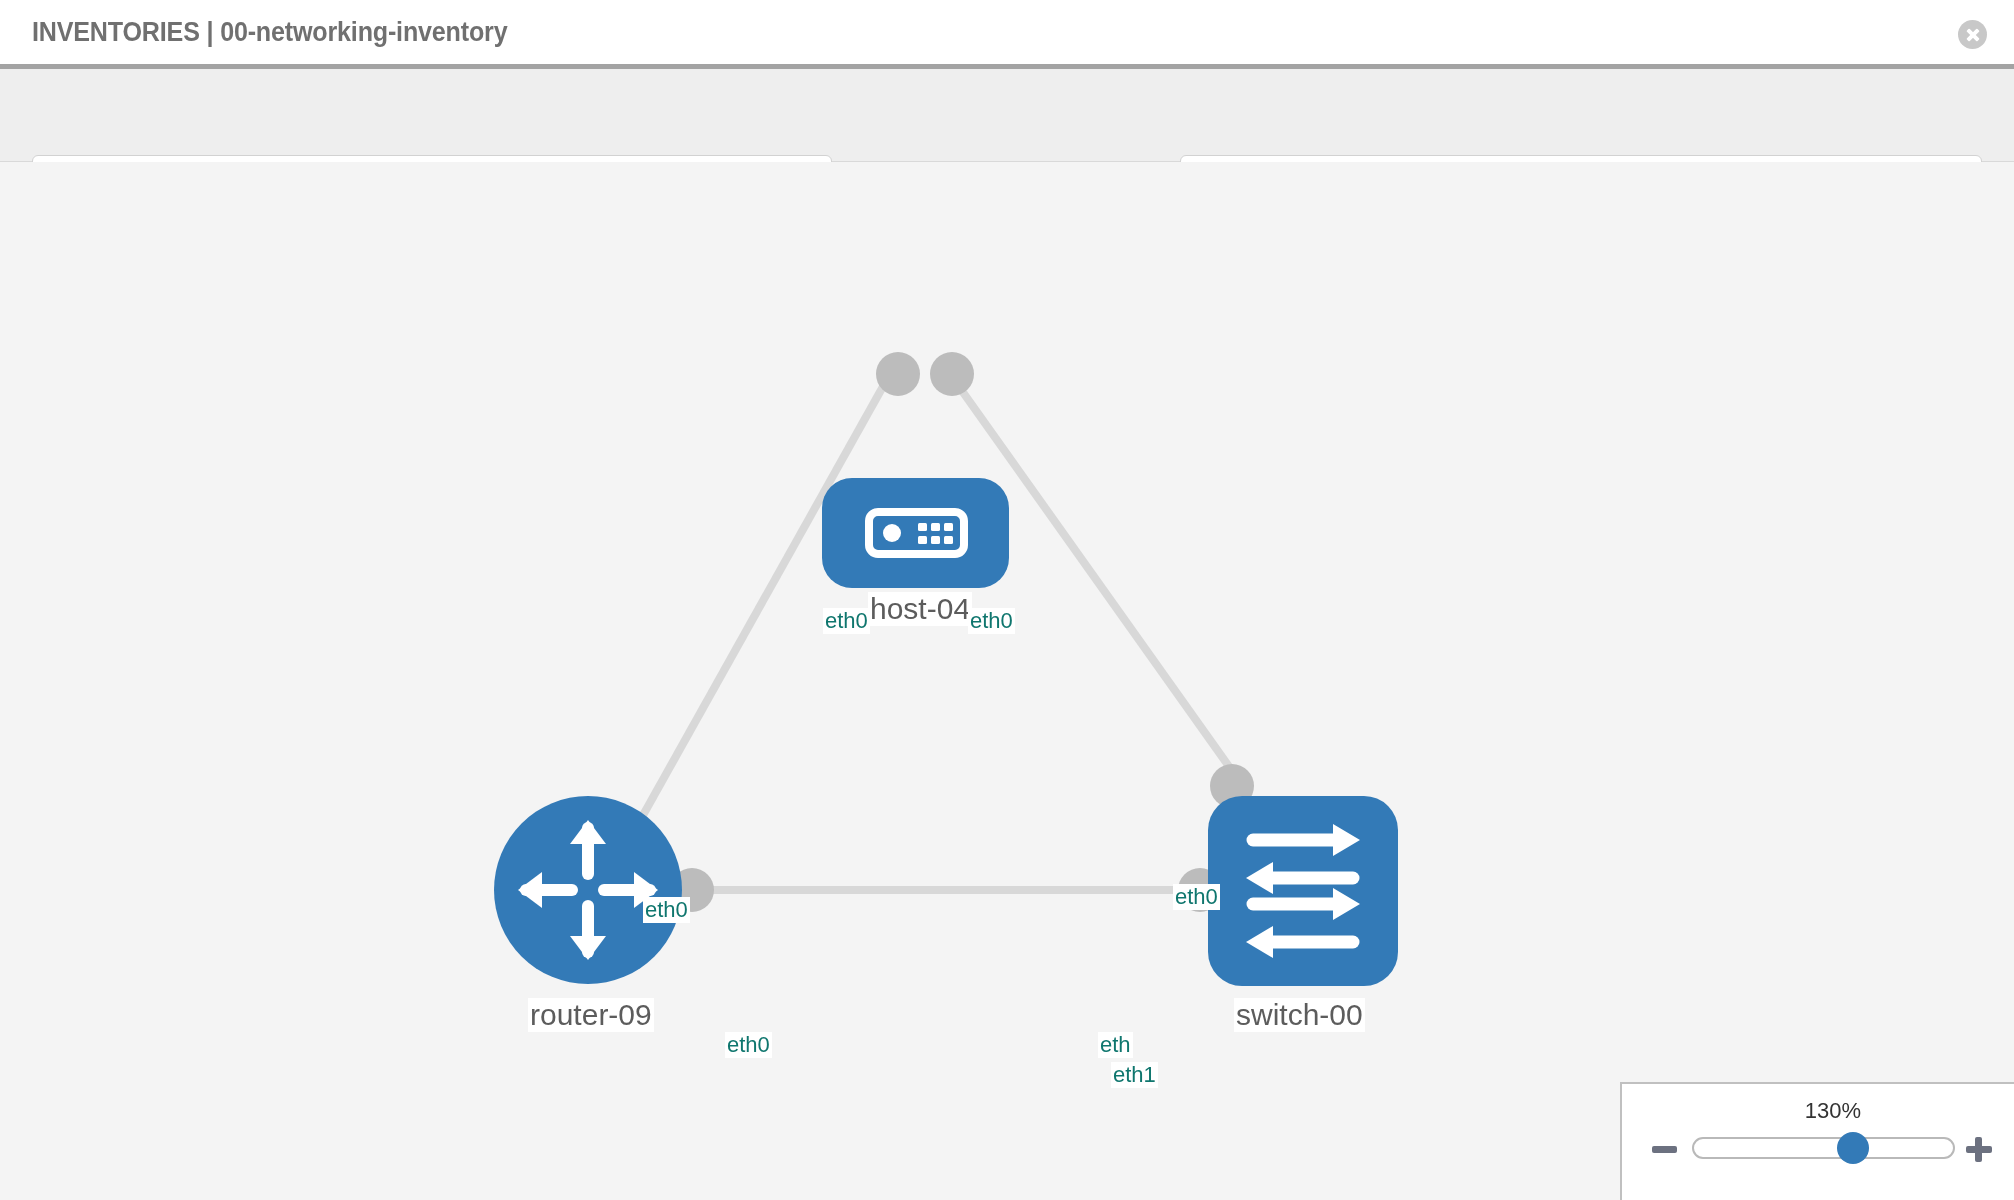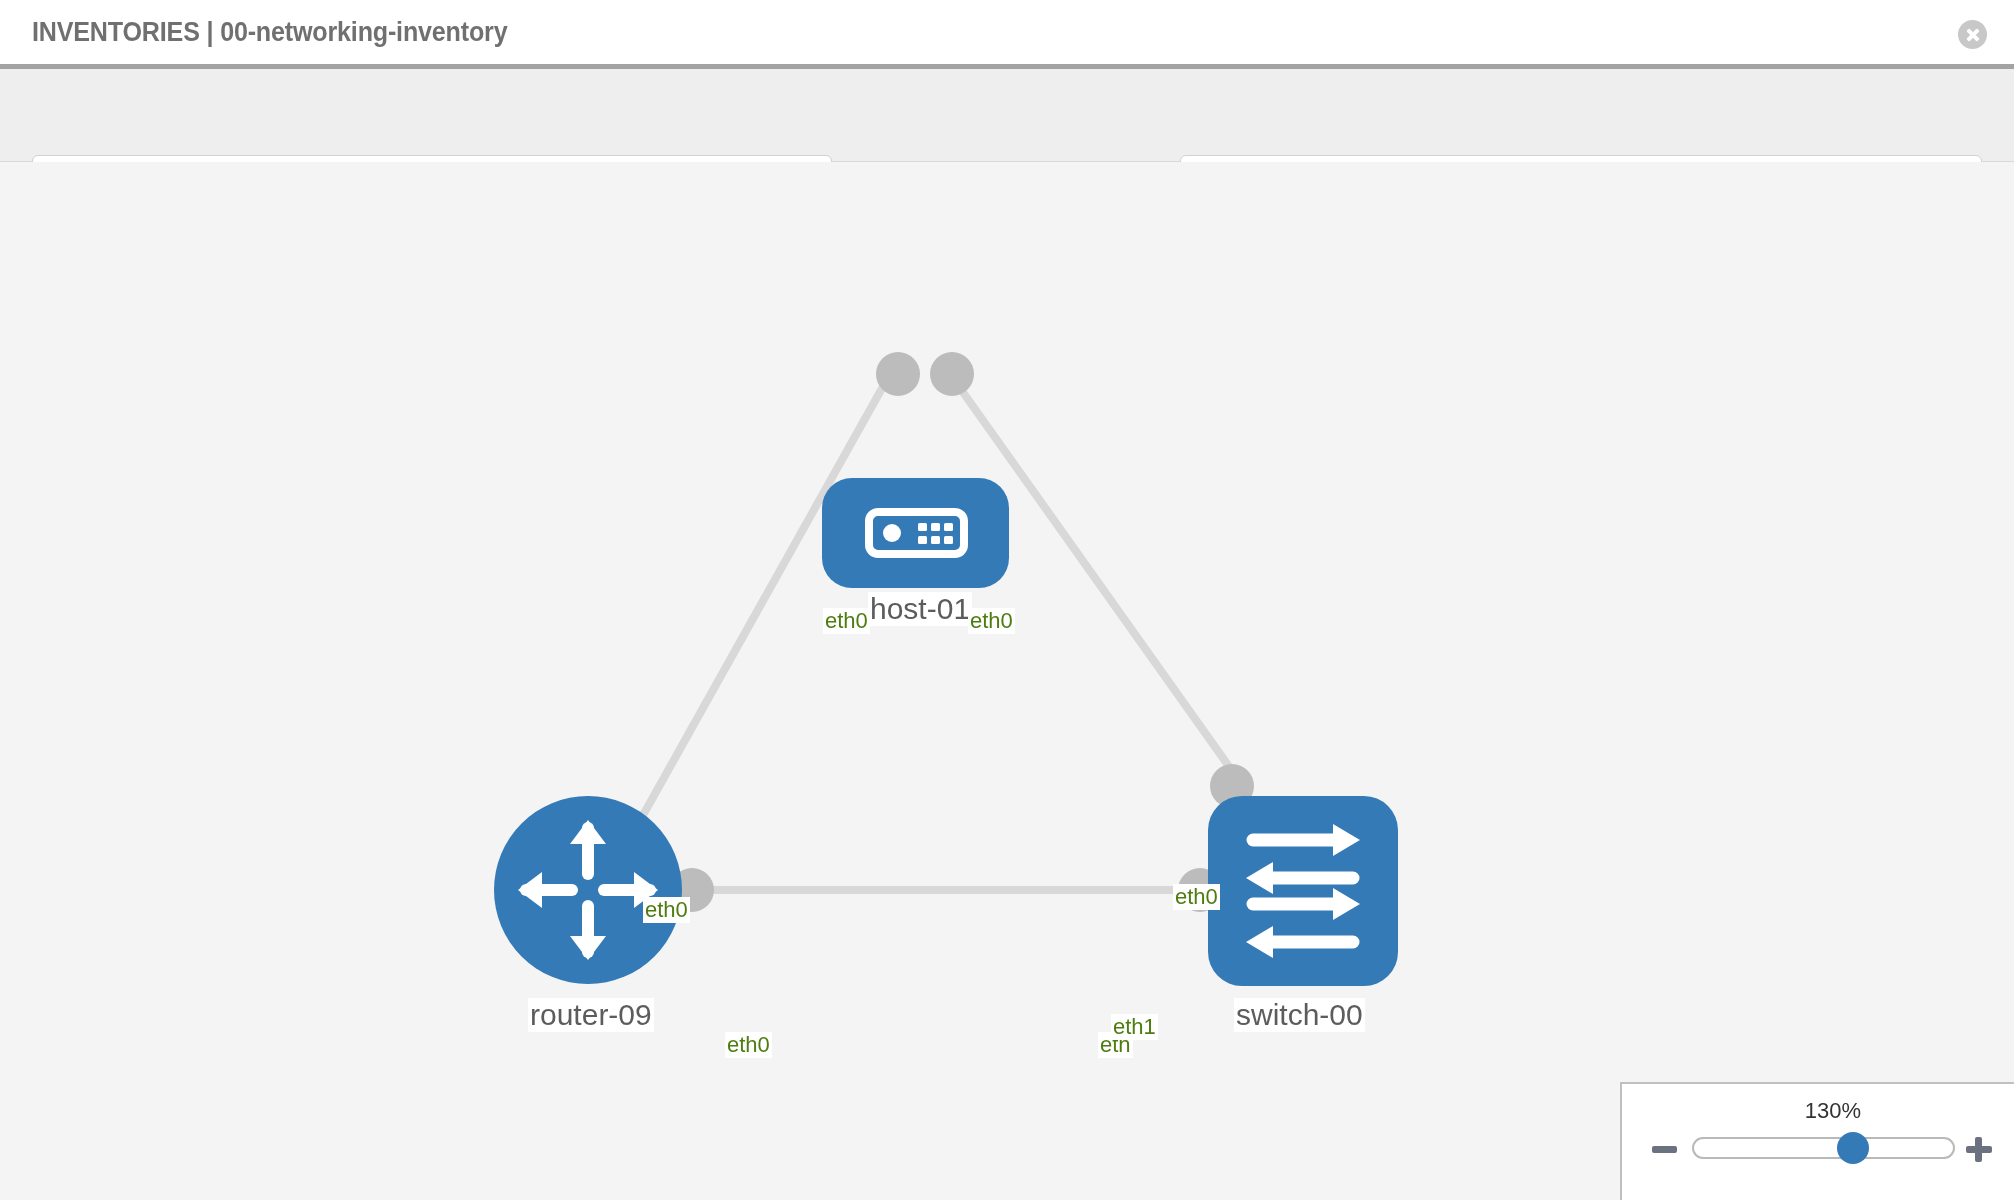--- a/index.html
+++ b/index.html
@@ -131,21 +131,21 @@
   
   .node-label {
     position: absolute;
     background: #ffffff;
     color: #5c5c5c;
     white-space: nowrap;
     line-height: 1;
     padding: 2px 2px;
   }
   .node-name { font-size: 30px; }
-  .iface-label { font-size: 22px; color: #4d7c0f; }
+  .iface-label { font-size: 22px; color: #0f766e; }
 
   
   .zoom-panel {
     position: absolute;
     left: 1620px;
     top: 1082px;
     width: 424px;
     height: 118px;
     background: #ffffff;
     border: 2px solid #c0c0c0;
@@ -304,33 +304,33 @@
         </g>
         <g fill="#ffffff">
           <path d="M1360 678 L1333 662 L1333 694 Z"></path>
           <path d="M1246 716 L1273 700 L1273 732 Z"></path>
           <path d="M1360 742 L1333 726 L1333 758 Z"></path>
           <path d="M1246 780 L1273 764 L1273 796 Z"></path>
         </g>
       </g>
     </svg>
 
-    <div class="node-label node-name" style="left:868px; top:430px;">host-01</div>
+    <div class="node-label node-name" style="left:868px; top:430px;">host-04</div>
     <div class="node-label node-name" style="left:528px; top:836px;">router-09</div>
     <div class="node-label node-name" style="left:1234px; top:836px;">switch-00</div>
 
     <div class="node-label iface-label" style="left:823px; top:446px;">eth0</div>
     <div class="node-label iface-label" style="left:968px; top:446px;">eth0</div>
 
     <div class="node-label iface-label" style="left:643px; top:735px;">eth0</div>
     <div class="node-label iface-label" style="left:725px; top:870px;">eth0</div>
 
     <div class="node-label iface-label" style="left:1173px; top:722px;">eth0</div>
     <div class="node-label iface-label" style="left:1098px; top:870px;">eth</div>
-    <div class="node-label iface-label" style="left:1111px; top:852px;">eth1</div>
+    <div class="node-label iface-label" style="left:1111px; top:900px;">eth1</div>
   </div>
 
   <div class="zoom-panel">
     <div class="zoom-value">130%</div>
     <div class="zoom-minus"></div>
     <div class="zoom-track">
       <div class="zoom-thumb" style="left: 143.22px;"></div>
     </div>
     <div class="zoom-plus"></div>
   </div>

